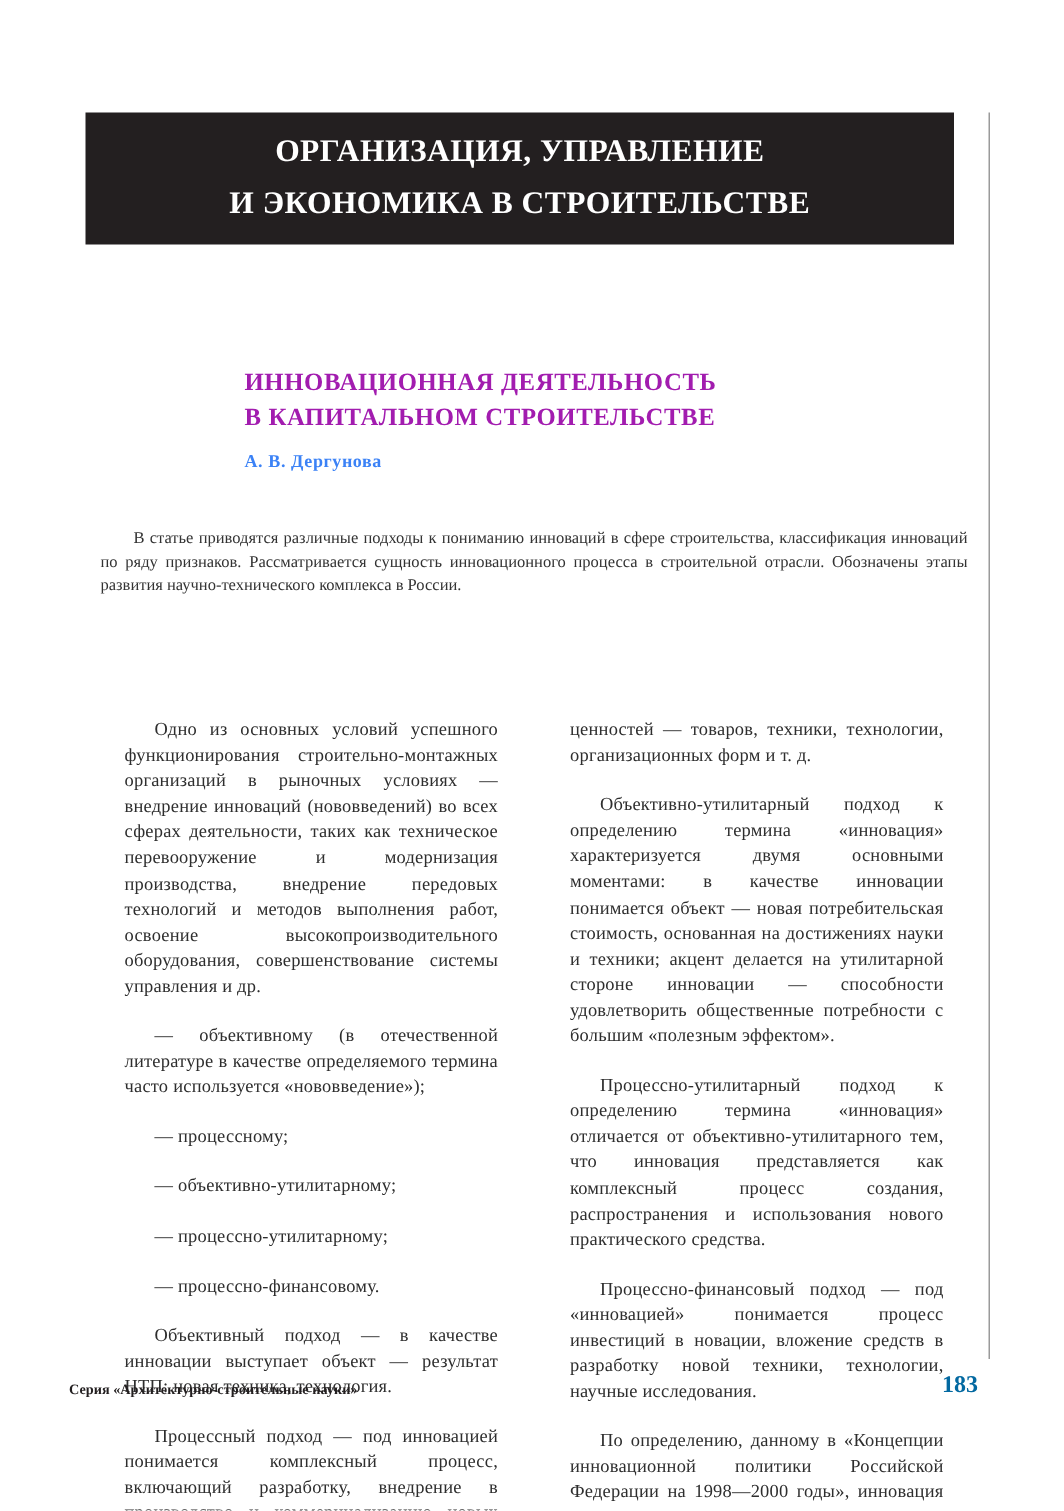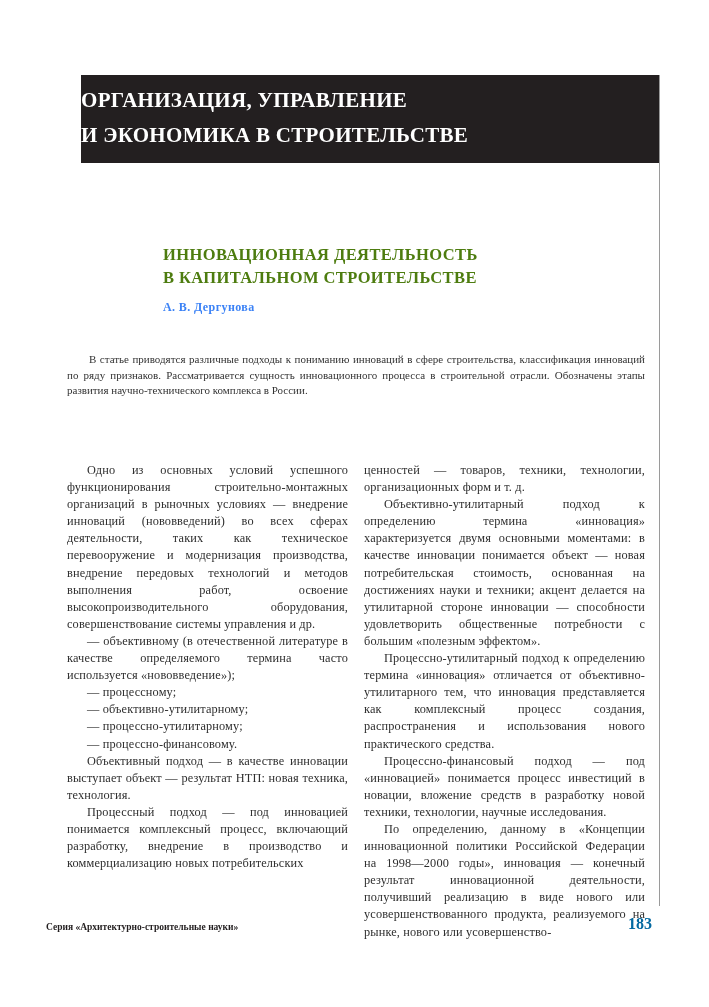--- a/index.html
+++ b/index.html
@@ -1,34 +1,34 @@
 <!DOCTYPE html>
 <html><head>
 <meta charset="utf-8">
 <style>
   html, body { margin: 0; padding: 0; background: #ffffff; }
   body { width: 709px; height: 1007px; position: relative; overflow: hidden;
          font-family: "Liberation Serif", "DejaVu Serif", serif; color: #2a2a2a; }
-  .banner { position: absolute; left: 81px; top: 75px; width: 579px; height: 88px;
-            background: #231f20; color: #ffffff; text-align: left;
+  .banner { position: absolute; left: 57px; top: 75px; width: 579px; height: 88px;
+            background: #231f20; color: #ffffff; text-align: center;
             font-weight: bold; font-size: 21px; letter-spacing: 0.3px; }
   .banner .line1 { position: absolute; left: 0; right: 0; top: 13px; }
   .banner .line2 { position: absolute; left: 0; right: 0; top: 48px; }
   .vrule { position: absolute; left: 659px; top: 75px; width: 1px; height: 831px; background: #9a9a9a; }
   .title { position: absolute; left: 163px; top: 243px; font-weight: bold; font-size: 16.5px;
-           line-height: 23px; color: #4d7c0f; letter-spacing: 0.4px; }
+           line-height: 23px; color: #a21caf; letter-spacing: 0.4px; }
   .author { position: absolute; left: 163px; top: 300px; font-weight: bold; font-size: 12px; color: #3b82f6; letter-spacing: 0.4px; }
   .abstract { position: absolute; left: 67px; top: 352px; width: 578px; font-size: 11px; line-height: 15.5px;
               color: #333; text-align: justify; }
   .abstract p { margin: 0; text-indent: 22px; font-family: Liberation Serif, serif; }
   .col { position: absolute; top: 462px; width: 281px; font-size: 12.3px; line-height: 17.1px;
          color: #2e2e2e; text-align: justify; letter-spacing: 0.15px; }
   .col.left { left: 67px; }
   .col.right { left: 364px; }
-  .col p { margin: 0; text-indent: 20px; }
+  .col p { margin: 16px; text-indent: 20px; }
   .col p.noindent { text-indent: 0; }
   .footer-series { position: absolute; left: 46px; top: 922px; font-size: 9.5px; font-weight: bold; color: #231f20; }
   .page-num { position: absolute; left: 628px; top: 915px; font-size: 16px; font-weight: bold; color: #0369a1; }
 </style>
 </head>
 <body>
 
 <div class="banner">
   <div class="line1">ОРГАНИЗАЦИЯ, УПРАВЛЕНИЕ</div>
   <div class="line2">И ЭКОНОМИКА В СТРОИТЕЛЬСТВЕ</div>

